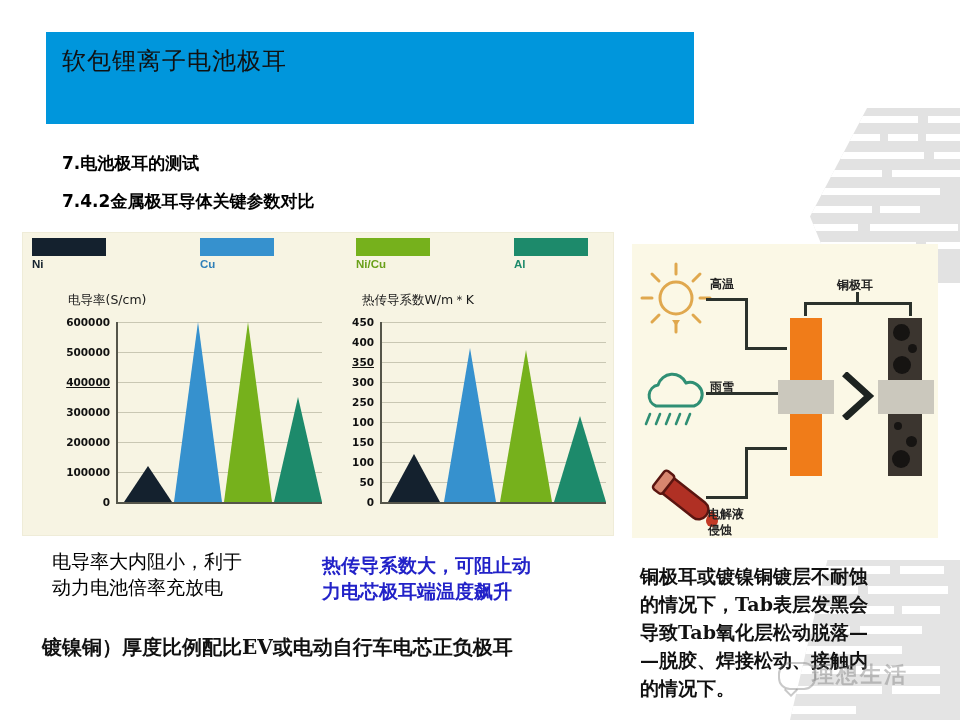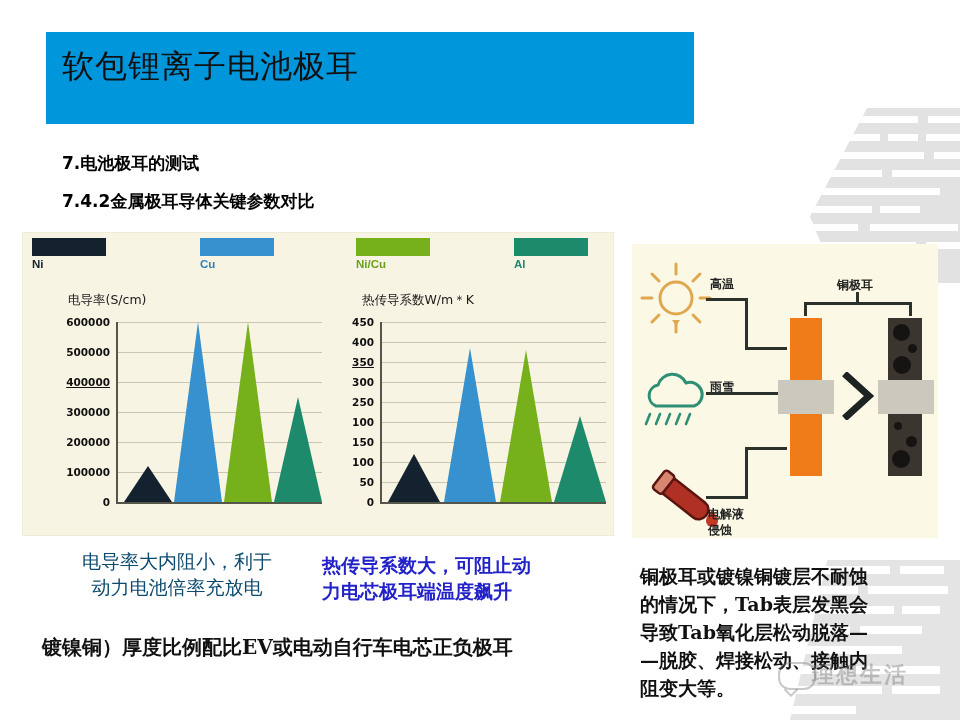--- a/index.html
+++ b/index.html
@@ -29,21 +29,21 @@
   }
   .deco-wedge2 .stripe{position:absolute;background:#ffffff;height:8px;}
 
   
   .banner{
     position:absolute; left:46px; top:32px; width:648px; height:92px;
     background:#0096dc;
   }
   .banner-title{
     position:absolute; left:62px; top:45px;
-    font-size:32px; color:#111; letter-spacing:1px;
+    font-size:24px; color:#111; letter-spacing:1px;
     font-family:"DejaVu Serif","Liberation Serif",serif;
     white-space:nowrap;
   }
 
   
   .sub1{position:absolute;left:62px;top:152px;font-size:17px;font-weight:bold;color:#000;
         font-family:"DejaVu Sans","Liberation Sans",sans-serif;}
   .sub2{position:absolute;left:62px;top:190px;font-size:17px;font-weight:bold;color:#000;
         font-family:"DejaVu Sans","Liberation Sans",sans-serif;}
 
@@ -64,22 +64,22 @@
   .plot{position:absolute;}
   .axis-line{position:absolute;background:#55554a;}
   .grid-line{position:absolute;height:1px;background:#c9c7b3;}
   .tick-label{position:absolute;font-size:10.5px;font-weight:bold;color:#111;
      text-align:right;font-family:"DejaVu Sans","Liberation Sans",sans-serif;}
   .tri{position:absolute;}
 
   
   .cap-left{
     position:absolute;left:52px;top:548px;width:250px;
-    font-size:19px;line-height:26px;color:#0c4a6e;
-    font-family:"DejaVu Serif","Liberation Serif",serif;text-align:center;
+    font-size:19px;line-height:26px;color:#000000;
+    font-family:"DejaVu Serif","Liberation Serif",serif;text-align:left;
   }
   .cap-mid{
     position:absolute;left:322px;top:552px;width:290px;
     font-size:19px;line-height:26px;color:#2222c8;font-weight:bold;
     font-family:"DejaVu Sans","Liberation Sans",sans-serif;text-align:left;
   }
   .cap-bottom{
     position:absolute;left:42px;top:632px;width:580px;
     font-size:20px;line-height:30px;color:#111;font-weight:bold;
     font-family:"DejaVu Serif","Liberation Serif",serif;
@@ -350,19 +350,19 @@
     <div class="dot" style="left:274px;top:192px;width:11px;height:11px;"></div>
     <div class="dot" style="left:260px;top:206px;width:18px;height:18px;"></div>
     <div class="bar-gray" style="left:246px;top:136px;width:56px;height:34px;"></div>
   </div>
 
   <div class="cap-right">
     <div>铜极耳或镀镍铜镀层不耐蚀</div>
     <div>的情况下，Tab表层发黑会</div>
     <div>导致Tab氧化层松动脱落—</div>
     <div>—脱胶、焊接松动、接触内</div>
-    <div>阻变大等。</div>
+    <div>的情况下。</div>
   </div>
 
   <div class="wm-bubble"></div>
   <div class="watermark">理想生活</div>
 
 </div>
 
 </body></html>

